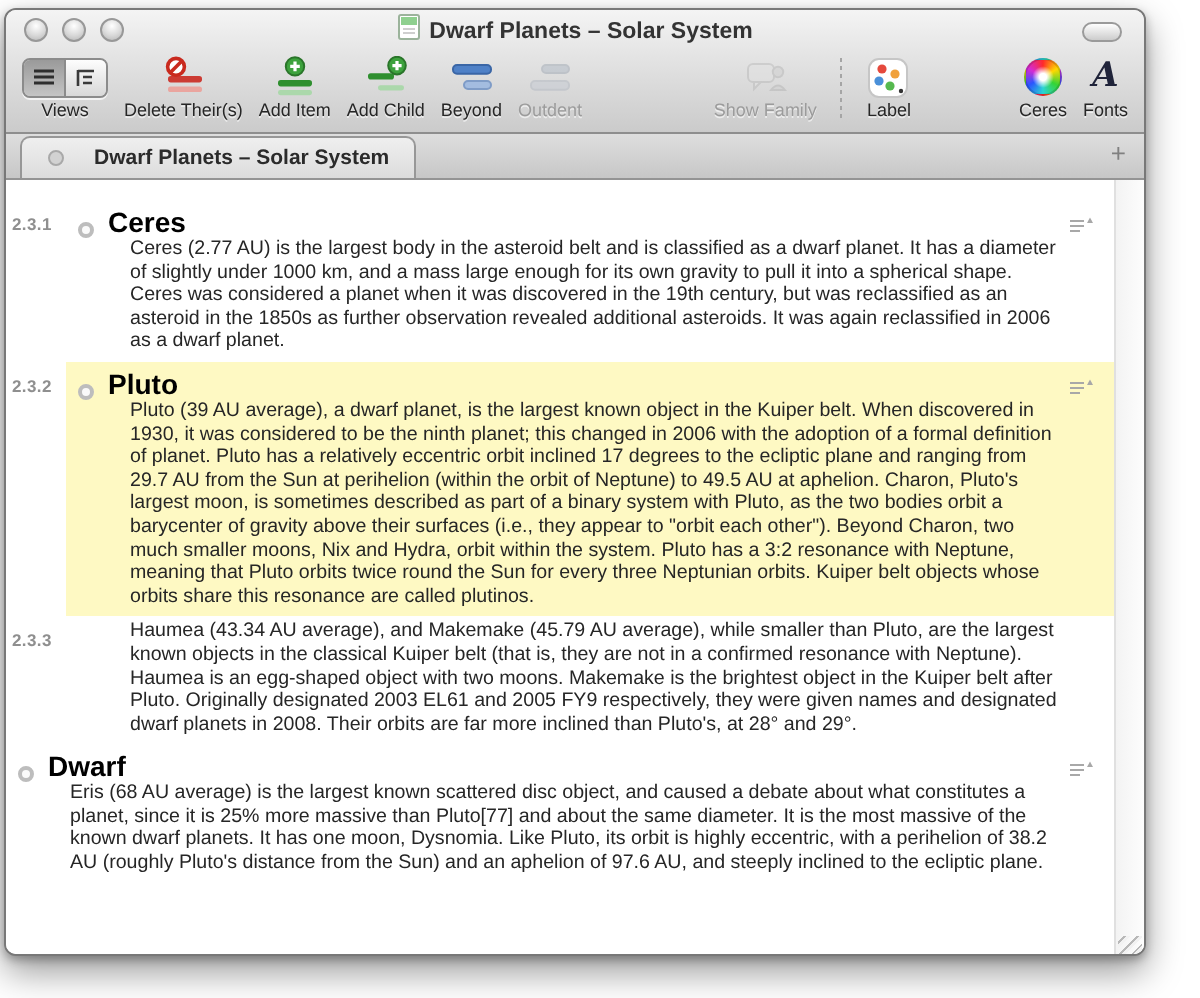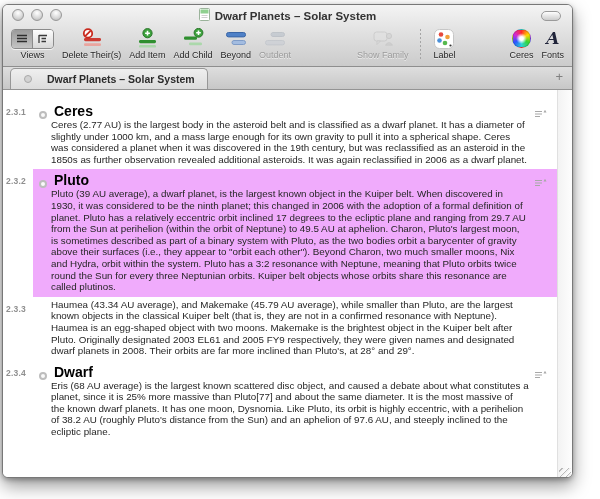--- a/index.html
+++ b/index.html
@@ -52,27 +52,27 @@
   
   .content{position:relative;height:391px;background:#fff;overflow:hidden;box-sizing:border-box;
            padding-top:10px;}
   .scroll-track{position:absolute;right:0;top:0;bottom:0;width:14px;
                 background:linear-gradient(to right,#f3f3f3,#fdfdfd);border-left:1px solid #e0e0e0;}
   .items{margin-right:15px;}
   .item{display:flex;}
   .gutter{flex:0 0 30px;width:30px;box-sizing:border-box;padding:7px 0 0 3px;
           font-size:8.5px;color:#8f8f8f;letter-spacing:.2px;font-weight:bold;}
   .item-main{flex:1;padding:2px 8px 4px 6px;position:relative;}
-  .item.selected .item-main{background:#f0abfc;}
+  .item.selected .item-main{background:#fef9c3;}
   .item-head{position:relative;display:flex;align-items:flex-end;padding-right:16px;height:17px;}
   .bullet{width:8px;height:8px;border-radius:50%;border:2px solid #bdbdbd;background:#fafafa;
           box-sizing:border-box;margin-right:7px;flex:0 0 8px;}
   .item-title{font-size:14px;font-weight:bold;color:#000;line-height:16px;white-space:nowrap;}
   .note-ind{position:absolute;right:2px;top:2px;}
-  .item-body{margin-left:12px;padding-right:20px;font-size:9.8px;line-height:11.6px;color:#262626;}
+  .item-body{margin-left:26px;padding-right:20px;font-size:9.8px;line-height:11.6px;color:#262626;}
   .resize-grip{position:absolute;right:1px;bottom:1px;width:12px;height:12px;
      background:repeating-linear-gradient(135deg,rgba(255,255,255,0) 0 2px,#b8b8b8 2px 3px,#f2f2f2 3px 4.5px);}
 </style>
 </head>
 <body>
 
 <div class="page">
   <div class="window">
 
     <div class="chrome">
@@ -283,21 +283,20 @@
         </div>
 
         <div class="item">
           <div class="gutter">2.3.3</div>
           <div class="item-main">
             <div class="item-body">Haumea (43.34 AU average), and Makemake (45.79 AU average), while smaller than Pluto, are the largest known objects in the classical Kuiper belt (that is, they are not in a confirmed resonance with Neptune). Haumea is an egg-shaped object with two moons. Makemake is the brightest object in the Kuiper belt after Pluto. Originally designated 2003 EL61 and 2005 FY9 respectively, they were given names and designated dwarf planets in 2008. Their orbits are far more inclined than Pluto's, at 28° and 29°.</div>
           </div>
         </div>
 
         <div class="item">
-          <div class="gutter">2.3.4</div>
           <div class="item-main">
             <div class="item-head">
               <span class="bullet"></span>
               <span class="item-title">Dwarf</span>
               <span class="note-ind">
                 <svg width="13" height="9" viewBox="0 0 13 9">
                     <g stroke="#a8a8a8" stroke-width="1">
                       <line x1="1" y1="2.5" x2="8" y2="2.5"></line>
                       <line x1="1" y1="5" x2="8" y2="5"></line>
                       <line x1="1" y1="7.5" x2="6" y2="7.5"></line>

